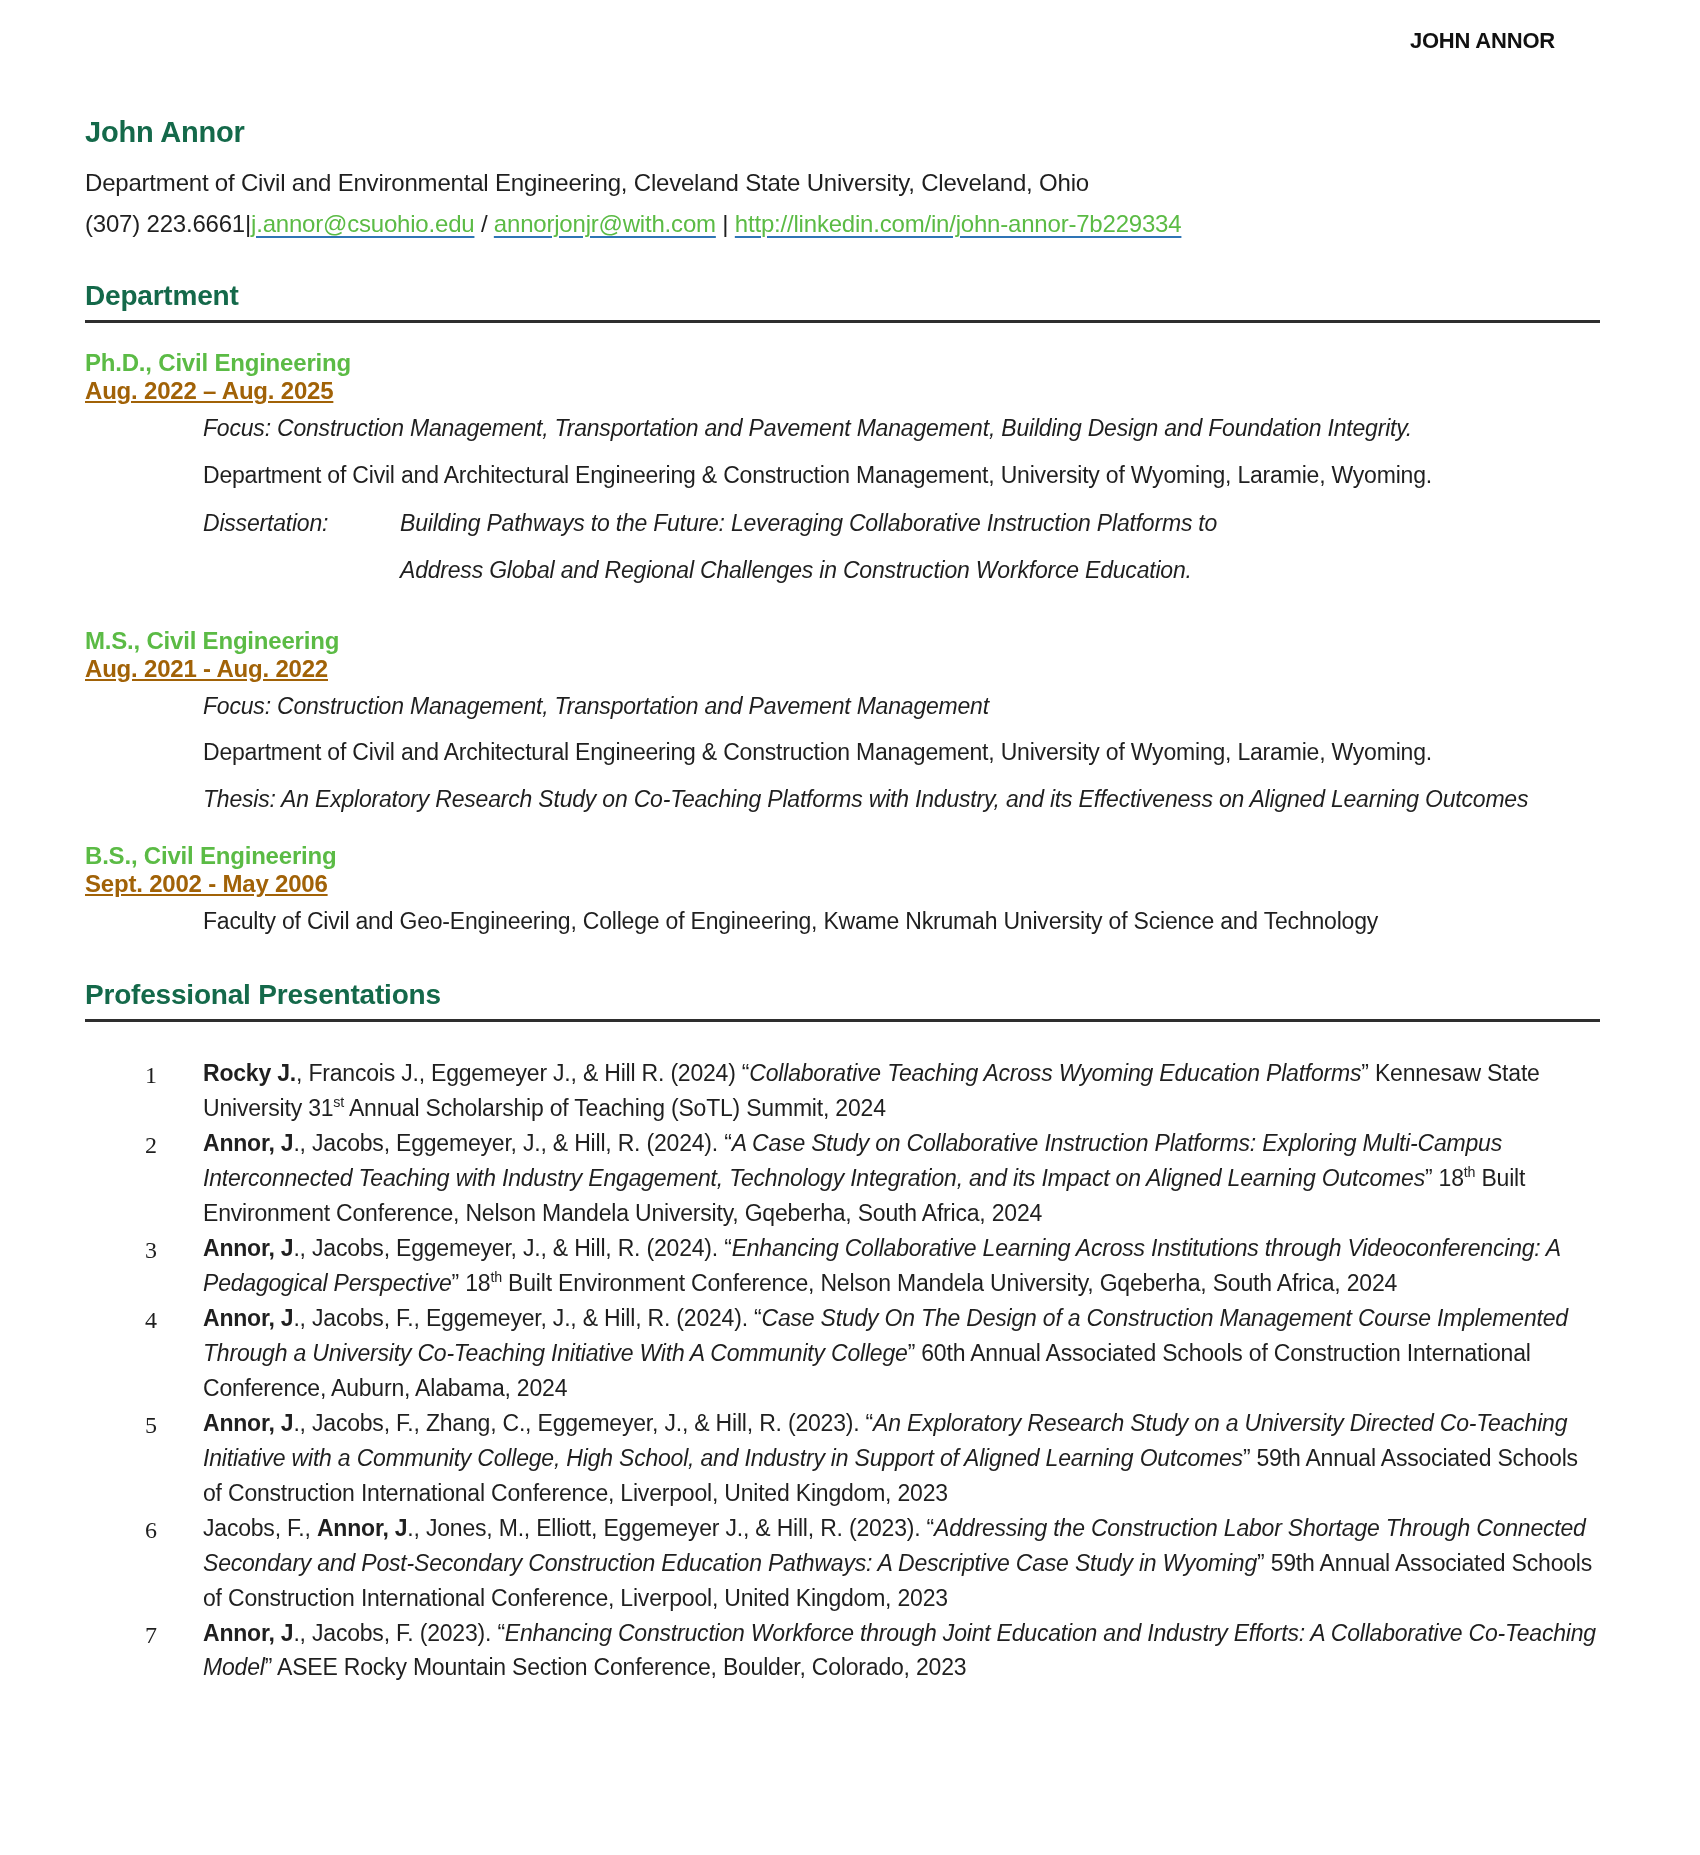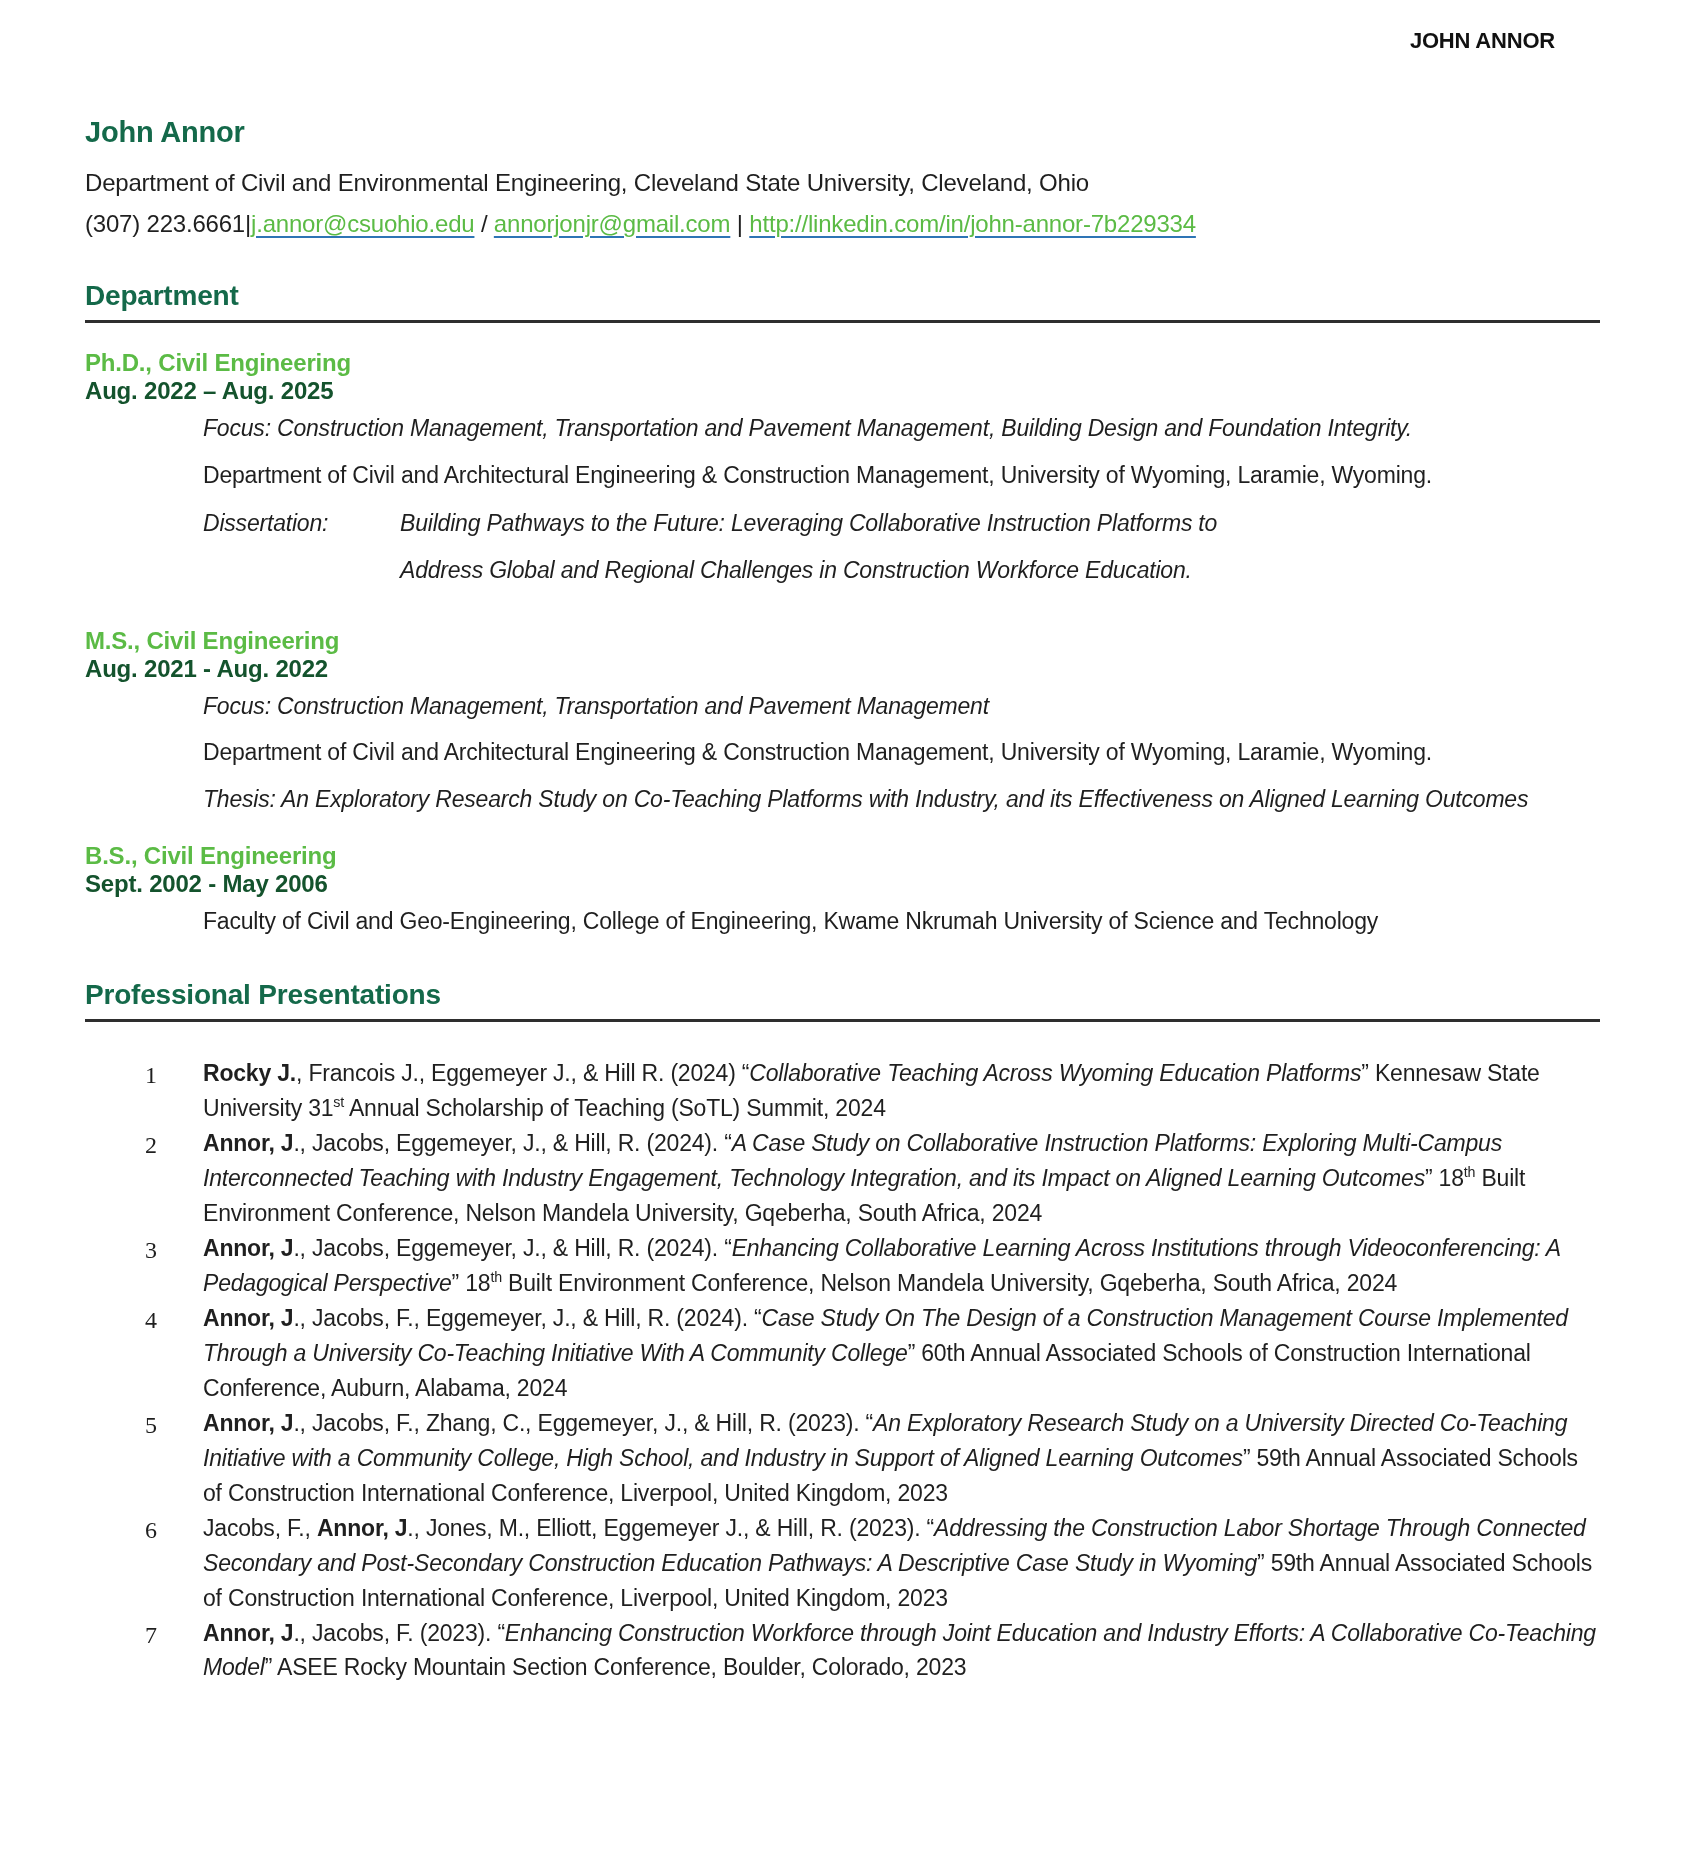--- a/index.html
+++ b/index.html
@@ -30,21 +30,21 @@
     color:#14694a; font-size:28px; font-weight:700; margin-top:42px;
   }
   .section-rule {
     border:none; border-top:3px solid #2e2e2e; margin:8px 0 0 0;
   }
   .degree-row {
     display:flex; justify-content:space-between; align-items:baseline;
     font-size:24px; font-weight:700; margin-top:26px;flex-direction:column;
   }
   .degree { color:#5bbb45; }
-  .dates  { color:#14532d; white-space:nowrap; }
+  .dates  { color:#a16207; white-space:nowrap;text-decoration:underline; }
   .edu-body { margin-left:118px; font-size:23px; line-height:1.42; }
   .focus  { font-style:italic; margin-top:7px; }
   .dept   { margin-top:14px; }
   .plainline { margin-top:7px; }
   .diss-row { display:flex; margin-top:16px; font-style:italic; }
   .diss-label { width:197px; flex:none; }
   .diss-lines > div { margin-bottom:14px; }
   .thesis { font-style:italic; margin-top:14px; }
   .pres-list { margin-top:34px; font-size:23px; line-height:1.52; }
   .pres-item { display:grid; grid-template-columns:118px 1fr; }
@@ -60,21 +60,21 @@
 <body>
 
 <div class="page">
 
   <div class="hdr-right">JOHN ANNOR</div>
 
   <div class="name">John Annor</div>
 
   <div class="affiliation">Department of Civil and Environmental Engineering, Cleveland State University, Cleveland, Ohio</div>
 
-  <div class="contact"><span>(307) 223.6661</span><span class="sep">|</span><a>j.annor@csuohio.edu</a><span class="sep"> / </span><a>annorjonjr@gmail.com</a><span class="sep"> | </span><a>http://linkedin.com/in/john-annor-7b229334</a></div>
+  <div class="contact"><span>(307) 223.6661</span><span class="sep">|</span><a>j.annor@csuohio.edu</a><span class="sep"> / </span><a>annorjonjr@with.com</a><span class="sep"> | </span><a>http://linkedin.com/in/john-annor-7b229334</a></div>
 
   <div class="section-title">Department</div>
   <hr class="section-rule">
 
   <div id="education-entries">
       <div class="degree-row">
         <span class="degree">Ph.D., Civil Engineering</span>
         <span class="dates">Aug. 2022 – Aug. 2025</span>
       </div>
       <div class="edu-body">

